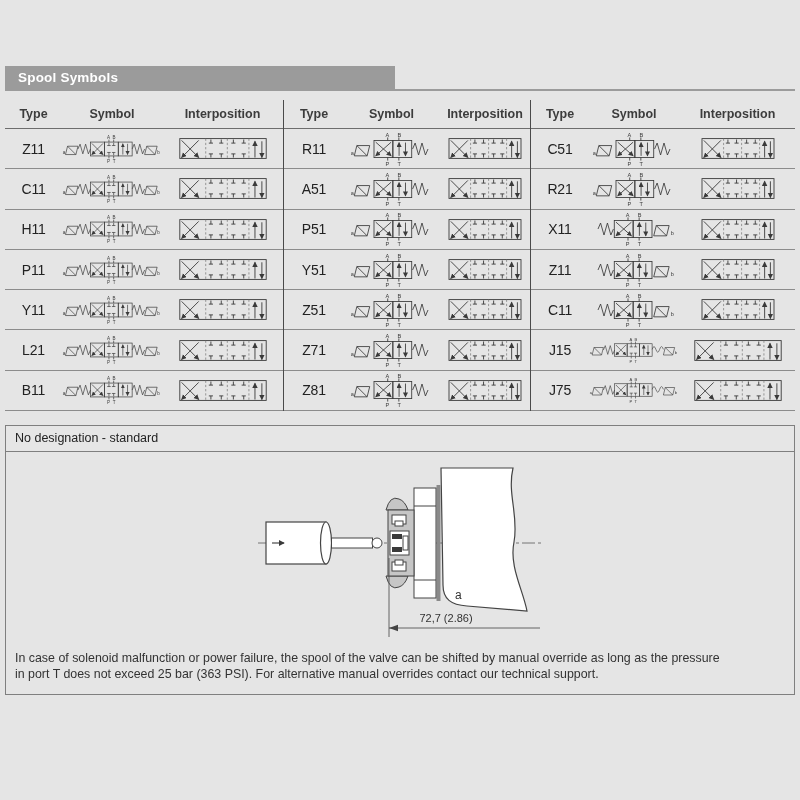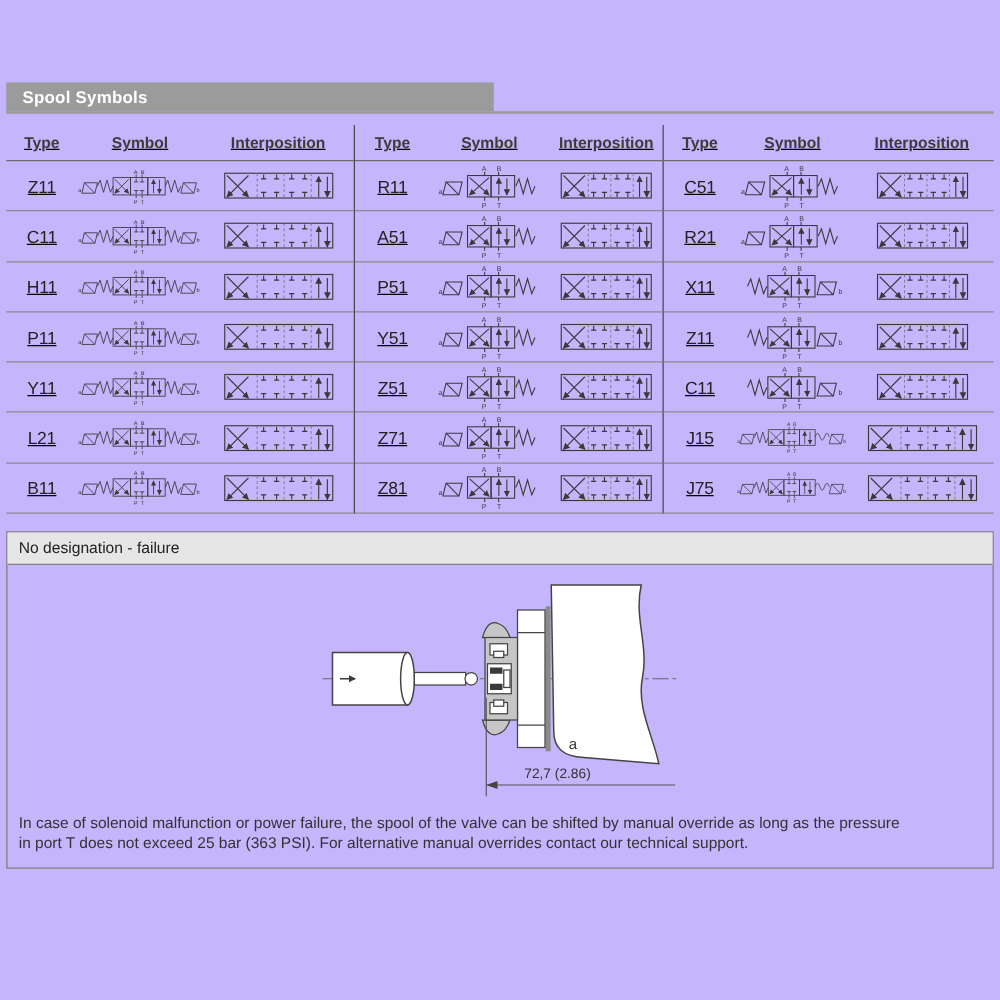--- a/index.html
+++ b/index.html
@@ -1,34 +1,34 @@
 <!DOCTYPE html>
 <html style="--bar: #9b9b9b;"><head>
 <meta charset="utf-8">
 <style>
   * { margin:0; padding:0; box-sizing:border-box; }
   html,body { width:800px; background:#fff; font-family:"Liberation Sans", sans-serif; }
-  .page { position:relative; width:800px; height:800px; background:#c4b5fd; overflow:hidden; }
+  .page { position:relative; width:800px; height:800px; background:#e5e5e5; overflow:hidden; }
 
   
   .bar-wrap { margin:0 5px; border-bottom:2px solid var(--bar,#9b9b9b); }
   .bar-wrap.first { margin-top:66px; }
   .bar { width:390px; height:23px; background:var(--bar,#9b9b9b); color:#fff;
          display:flex; align-items:center; padding-left:13px; }
   .bar .t { font-weight:bold; font-size:13.5px; letter-spacing:0.2px; }
   .bar .s { font-weight:normal; font-size:11.5px; color:#f2f2f2; margin-left:5px; }
 
   
   .spool-table { display:grid; grid-template-columns:278px 247px 265px; margin:9px 5px 0 5px; }
   .group + .group { border-left:1px solid #4a4a4a; }
   .grow { display:grid; align-items:center; }
   .g0 .grow { grid-template-columns:57px 100px 121px; }
   .g1 .grow { grid-template-columns:60px 95px 92px; }
   .g2 .grow { grid-template-columns:58px 90px 117px; }
-  .grow { height:40.3px; border-bottom:1px solid #8c8c8c;text-decoration:underline; }
+  .grow { height:40.3px; border-bottom:1px solid #8c8c8c; }
   .grow.hdr { height:29px; border-bottom:1px solid #6d6d6d; }
   .cell { display:flex; justify-content:center; align-items:center; overflow:visible; }
   .hcell { font-weight:bold; font-size:12.5px; color:#3c3c3c; text-align:center; }
   .tcell { font-size:14px; color:#222; letter-spacing:-0.2px; }
 
   
   .mo-bar { margin-top:19px; }
   .panel { margin:14px 5px 0 5px; border:1px solid #7f7f7f; }
   .panel-header { background:#e6e6e6; border-bottom:1px solid #7f7f7f;
                   font-size:12.5px; color:#222; padding:5px 9px 6px 9px; }
@@ -1305,21 +1305,21 @@
               <line x1="85.52" y1="25" x2="85.52" y2="7" stroke="#3a3a3a" marker-end="url(#ah)"></line>
               <line x1="93.19999999999999" y1="7" x2="93.19999999999999" y2="25" stroke="#3a3a3a" marker-end="url(#ah)"></line>
             </svg>
           </div>
         </div>
       </div>
     </div>
 
 
   <div class="panel">
-    <div class="panel-header">No designation - failure</div>
+    <div class="panel-header">No designation - standard</div>
 
     <div class="panel-body">
       <svg width="300" height="185" viewBox="0 0 300 185">
 
         <path d="M8,85 H292" stroke="#666" stroke-width="0.9" stroke-dasharray="13 3 3 3" fill="none"></path>
 
         <g>
           <rect x="16" y="64" width="60" height="42" fill="#fff" stroke="#444" stroke-width="1.2"></rect>
           <ellipse cx="76" cy="85" rx="5.5" ry="21" fill="#fff" stroke="#444" stroke-width="1.2"></ellipse>
           <line x1="22" y1="85" x2="34" y2="85" stroke="#3a3a3a" stroke-width="1.1" marker-end="url(#ah)"></line>

